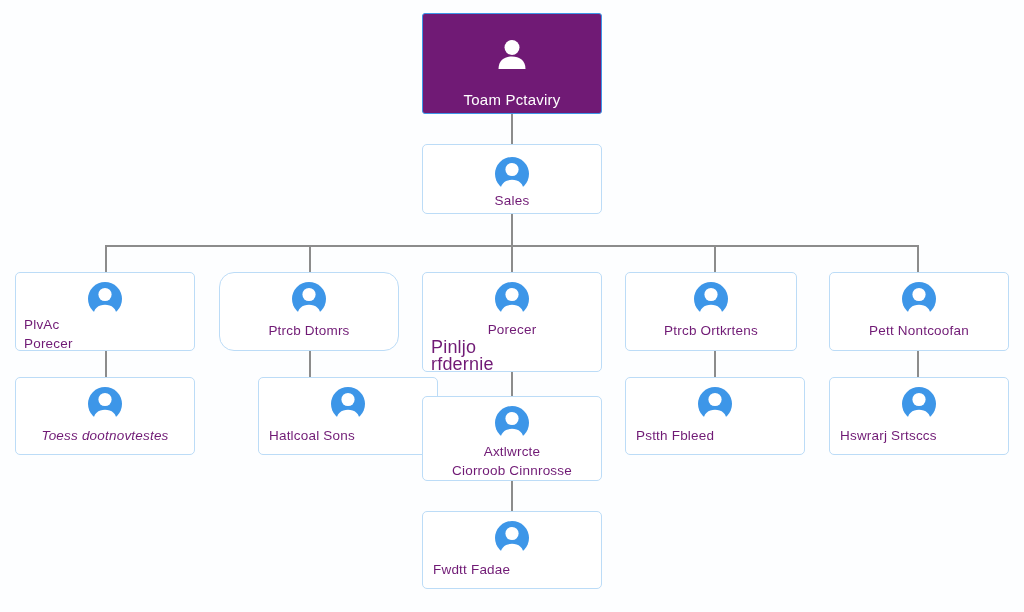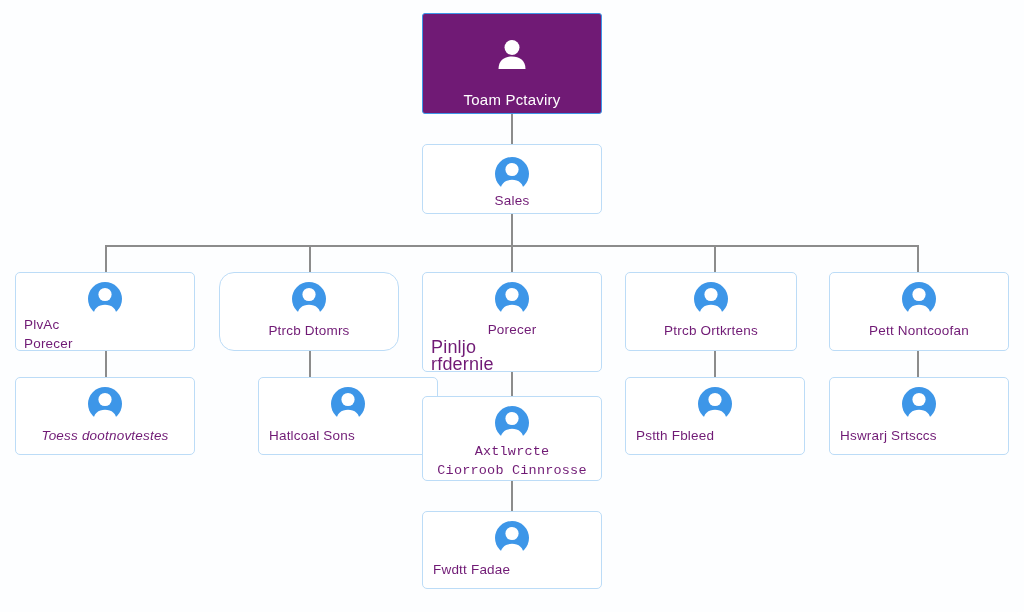--- a/index.html
+++ b/index.html
@@ -200,21 +200,21 @@
   </div>
 
   <div class="node" style="left:422px; top:396px; width:180px; height:85px;">
     <span class="avatar" style="top:6px;">
       <svg viewBox="0 0 40 40" xmlns="http://www.w3.org/2000/svg">
         <circle cx="20" cy="20" r="17" fill="#3d96e8"></circle>
         <circle cx="20" cy="15.5" r="6.6" fill="#ffffff"></circle>
         <path d="M8.2 38 C8.2 29.5 13.4 25.8 20 25.8 C26.6 25.8 31.8 29.5 31.8 38 Z" fill="#ffffff"></path>
       </svg>
     </span>
-    <span class="node-label lbl-center" style="top:45px;font-family:Liberation Mono, monospace;">Axtlwrcte
+    <span class="node-label lbl-center" style="top:45px;">Axtlwrcte
 Ciorroob Cinnrosse</span>
   </div>
 
   <div class="node" style="left:625px; top:377px; width:180px; height:78px;">
     <span class="avatar" style="top:6px;">
       <svg viewBox="0 0 40 40" xmlns="http://www.w3.org/2000/svg">
         <circle cx="20" cy="20" r="17" fill="#3d96e8"></circle>
         <circle cx="20" cy="15.5" r="6.6" fill="#ffffff"></circle>
         <path d="M8.2 38 C8.2 29.5 13.4 25.8 20 25.8 C26.6 25.8 31.8 29.5 31.8 38 Z" fill="#ffffff"></path>
       </svg>

